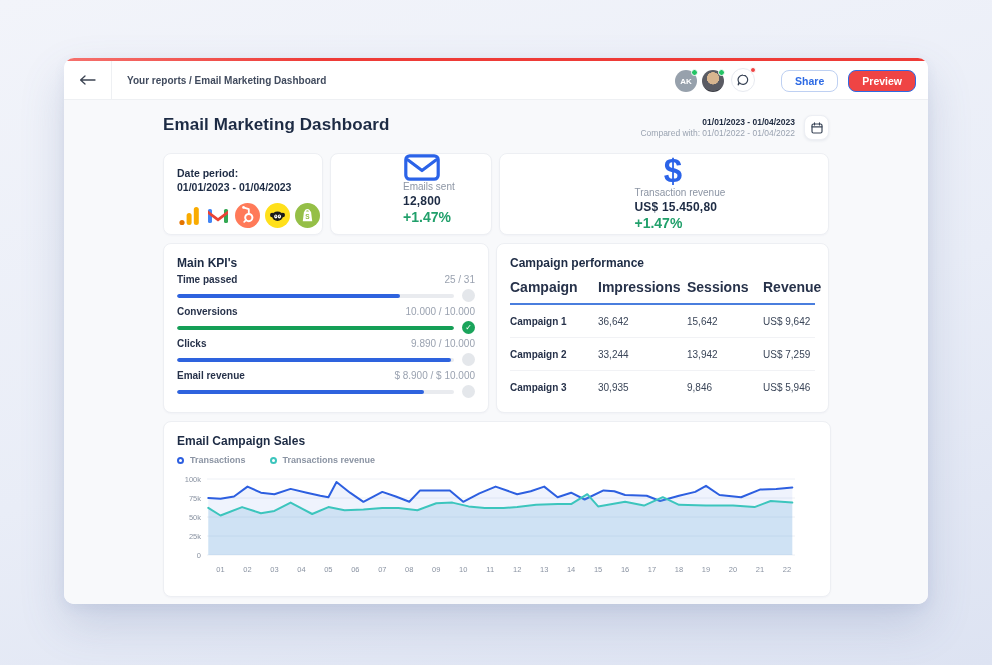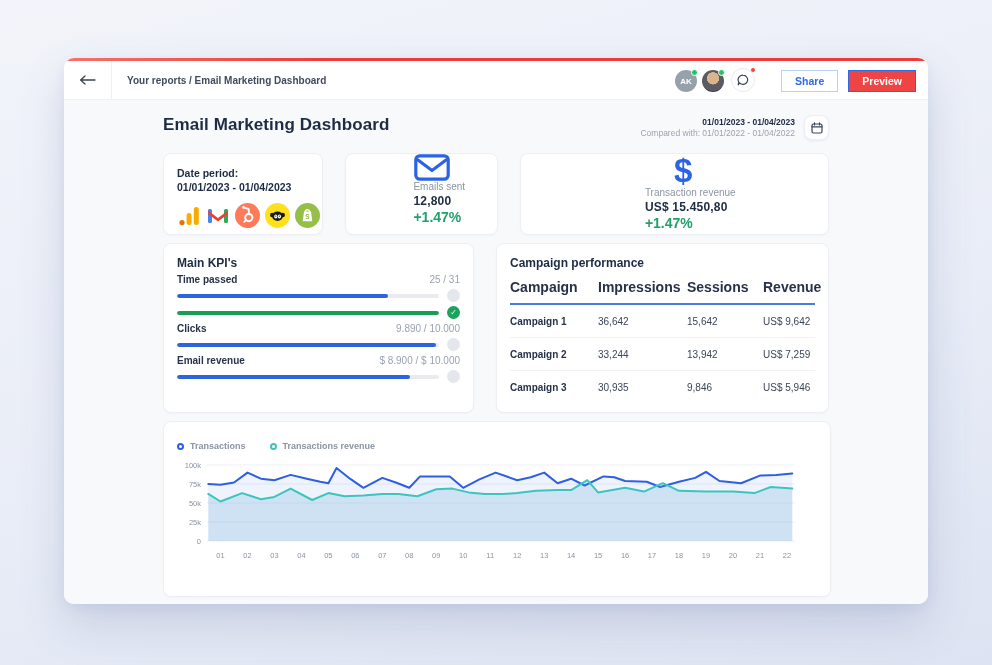--- a/index.html
+++ b/index.html
@@ -23,37 +23,37 @@
     display:flex; align-items:center; justify-content:center; margin-left:5px; }
   .avatar.initials { background:#97a1ac; color:#fff; font-size:8px; font-weight:700; }
   .avatar.photo { background:radial-gradient(circle at 50% 38%, #d8b58f 0 34%, #5a5b63 36% 70%, #3c3e46 72%); }
   .dot-green { position:absolute; top:-1px; right:-1px; width:7px; height:7px;
     background:#24c465; border:1.5px solid #fff; border-radius:50%; }
   .chatbtn { width:24px; height:24px; border-radius:50%; background:#fff;
     border:1px solid #e7eaf0; margin-left:7px; position:relative; display:flex;
     align-items:center; justify-content:center; cursor:pointer; }
   .dot-red { position:absolute; top:-2px; right:-2px; width:6px; height:6px;
     background:#ef4444; border:1px solid #fff; border-radius:50%; }
-  .btn { height:22px; border-radius:0; font-size:10.5px; font-weight:600;
+  .btn { height:22px; border-radius:8px; font-size:10.5px; font-weight:600;
     padding:0 13px; margin-left:10px; cursor:pointer; display:flex; align-items:center;
     font-family:"Liberation Sans", sans-serif; }
   .btn.ghost { background:#fff; border:1px solid #bed0f2; color:#2d6ae4; margin-left:26px; }
   .btn.primary { background:#ef4444; border:1px solid #2d6ae4; color:#fff; }
   
   .content { flex:1; background:#f8f9fb; padding:15px 99px 0 99px; }
   .header-row { display:flex; justify-content:space-between; align-items:flex-start; margin-bottom:13px; }
   h1 { font-size:17px; font-weight:700; color:#1d2b44; letter-spacing:.1px; }
   .dates { display:flex; align-items:center; }
   .dates-text { text-align:right; margin-right:9px; }
   .dr-main { font-size:8.5px; font-weight:700; color:#202c42; }
   .dr-sub { font-size:8.5px; color:#9aa3b1; margin-top:1px; }
   .calbtn { width:25px; height:25px; background:#fff; border:1px solid #edeff4;
     border-radius:8px; box-shadow:0 1px 3px rgba(30,50,90,.08); display:flex;
     align-items:center; justify-content:center; cursor:pointer; }
-  .row { display:flex; gap:22px; margin-bottom:8px; }
+  .row { display:flex; gap:7px; margin-bottom:8px; }
   .card { background:#fff; border:1px solid #edeff3; border-radius:8px;
     box-shadow:0 1px 2px rgba(20,40,80,.03); }
   .card-title { font-size:12px; font-weight:700; color:#1d2b44; }
   
   .c-period { width:160px; height:82px; padding:12px 13px; }
   .c-period .line { font-size:10.5px; font-weight:700; color:#1d2b44; line-height:1.35; }
   .intg-row { display:flex; align-items:center; gap:5px; margin-top:9px; }
   .intg { width:25px; height:25px; display:flex; align-items:center; justify-content:center; }
   .c-stat { height:82px; display:flex; align-items:center; padding-left:22px;flex-direction:column; }
   .c-emails { width:163px; }
@@ -223,20 +223,24 @@
                 <span class="kpi-value">25 / 31</span>
               </div>
               <div class="kpi-bar-row">
                 <div class="kpi-track">
                   <div class="kpi-fill" style="width: 80.6%; background: rgb(46, 99, 222);"></div>
                 </div>
                 <div class="kpi-status"></div>
               </div>
             </div>
             <div class="kpi-item">
+              <div class="kpi-top">
+                <span class="kpi-label">Conversions</span>
+                <span class="kpi-value">10.000 / 10.000</span>
+              </div>
               <div class="kpi-bar-row">
                 <div class="kpi-track">
                   <div class="kpi-fill" style="width: 100%; background: rgb(21, 159, 86);"></div>
                 </div>
                 <div class="kpi-status done">✓</div>
               </div>
             </div>
             <div class="kpi-item">
               <div class="kpi-top">
                 <span class="kpi-label">Clicks</span>
@@ -292,20 +296,21 @@
                 <span>9,846</span>
                 <span>US$ 5,946</span>
               </div>
             </div>
         </div>
       </div>
     </div>
 
     <div class="row">
       <div class="card c-chart">
+        <div class="card-title">Email Campaign Sales</div>
         <div class="legend" id="legend">
             <div class="legend-item">
               <span class="legend-marker" style="border-color: rgb(45, 95, 224);"></span>
               <span class="legend-label">Transactions</span>
             </div>
             <div class="legend-item">
               <span class="legend-marker" style="border-color: rgb(60, 197, 189);"></span>
               <span class="legend-label">Transactions revenue</span>
             </div>
           </div>

